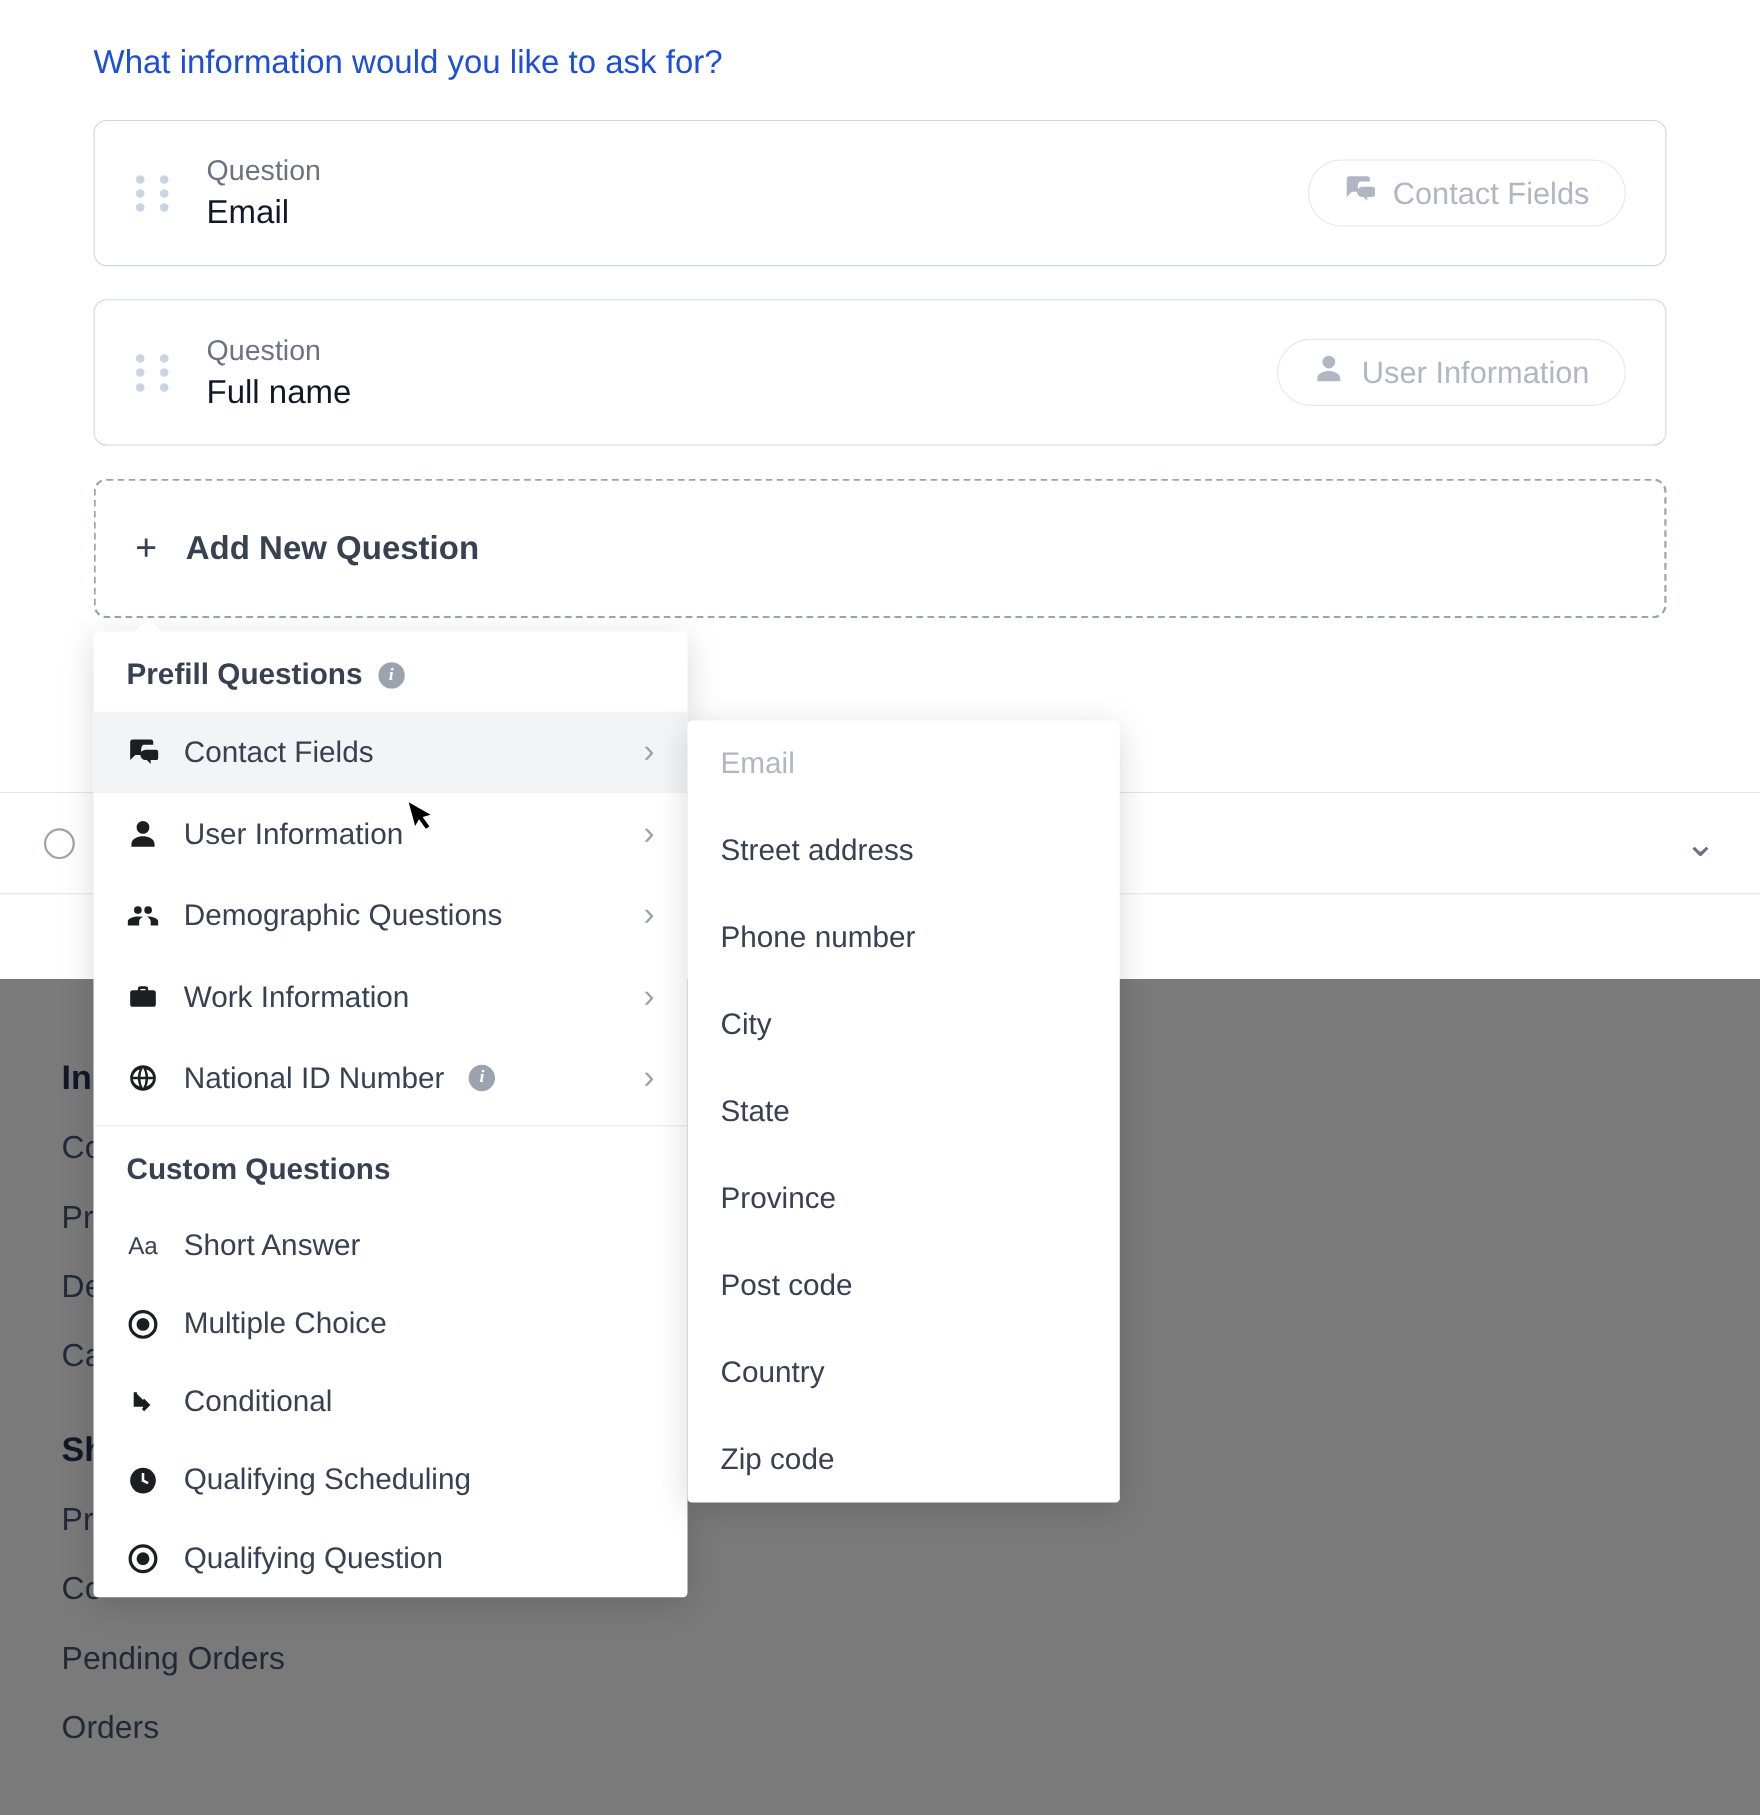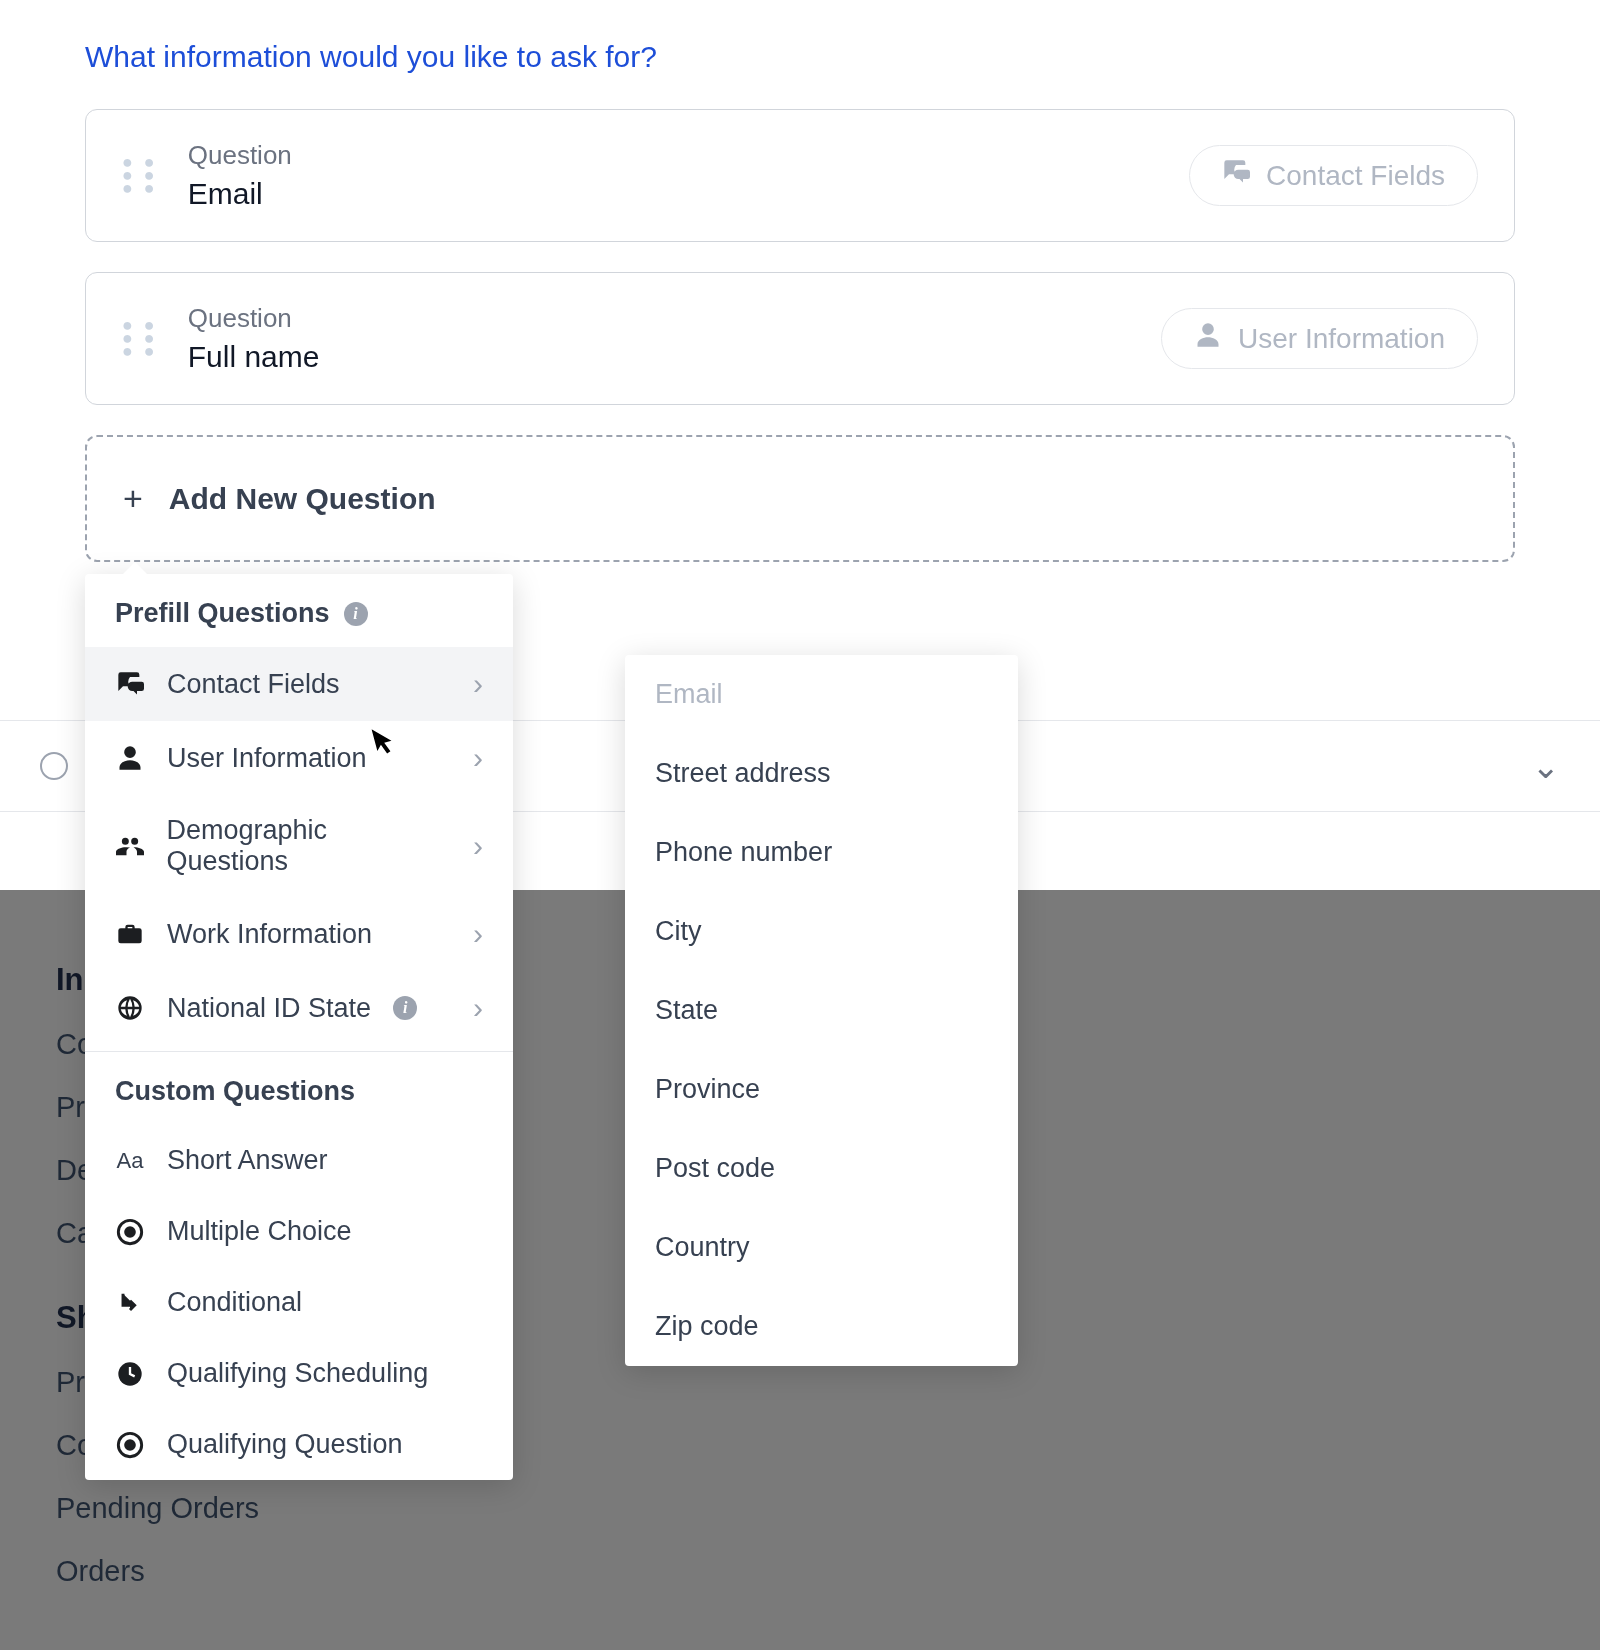--- a/index.html
+++ b/index.html
@@ -93,21 +93,21 @@
       font-size: 30px;
       font-weight: 700;
       color: #374151;
     }
 
     
     .popover {
       position: absolute;
       top: 574px;
       left: 85px;
-      width: 428px;
+      width: 540px;
       background: #fff;
       box-shadow: 0 6px 30px rgba(0,0,0,0.15);
       border-radius: 4px;
       z-index: 20;
     }
     .popover::before{
       content:"";
       position:absolute;
       top:-12px;
       left:38px;
@@ -385,21 +385,21 @@
     <span>Work Information</span>
     <span class="chevron">›</span>
   </div>
 
   <div class="popover-item">
     <span class="item-icon">
       <svg viewBox="0 0 24 24">
           <path d="M12 2a10 10 0 1 0 10 10A10 10 0 0 0 12 2zm7.93 9H16a16 16 0 0 0-1.38-5.59A8 8 0 0 1 19.93 11zM12 4a14.2 14.2 0 0 1 2 7h-4a14.2 14.2 0 0 1 2-7zM4.07 13H8a16 16 0 0 0 1.38 5.59A8 8 0 0 1 4.07 13zM8 11H4.07a8 8 0 0 1 5.31-5.59A16 16 0 0 0 8 11zm4 9a14.2 14.2 0 0 1-2-7h4a14.2 14.2 0 0 1-2 7zm2.62-1.41A16 16 0 0 0 16 13h3.93a8 8 0 0 1-5.31 5.59z"></path>
         </svg>
     </span>
-    <span>National ID State</span>
+    <span>National ID Number</span>
     <span class="info-icon">i</span>
     <span class="chevron">›</span>
   </div>
 
   <hr class="popover-divider mt">
 
   <div class="popover-section-title">
     <span>Custom Questions</span>
   </div>
 

